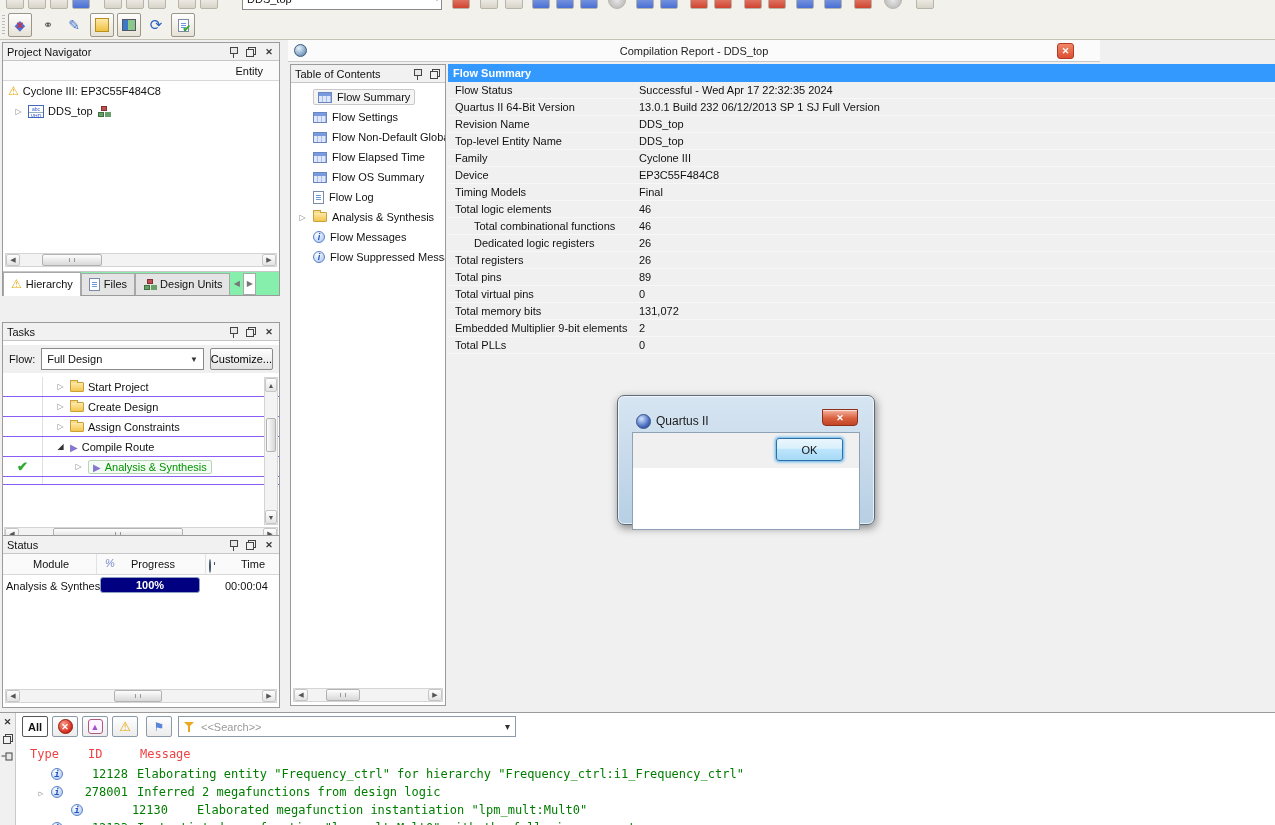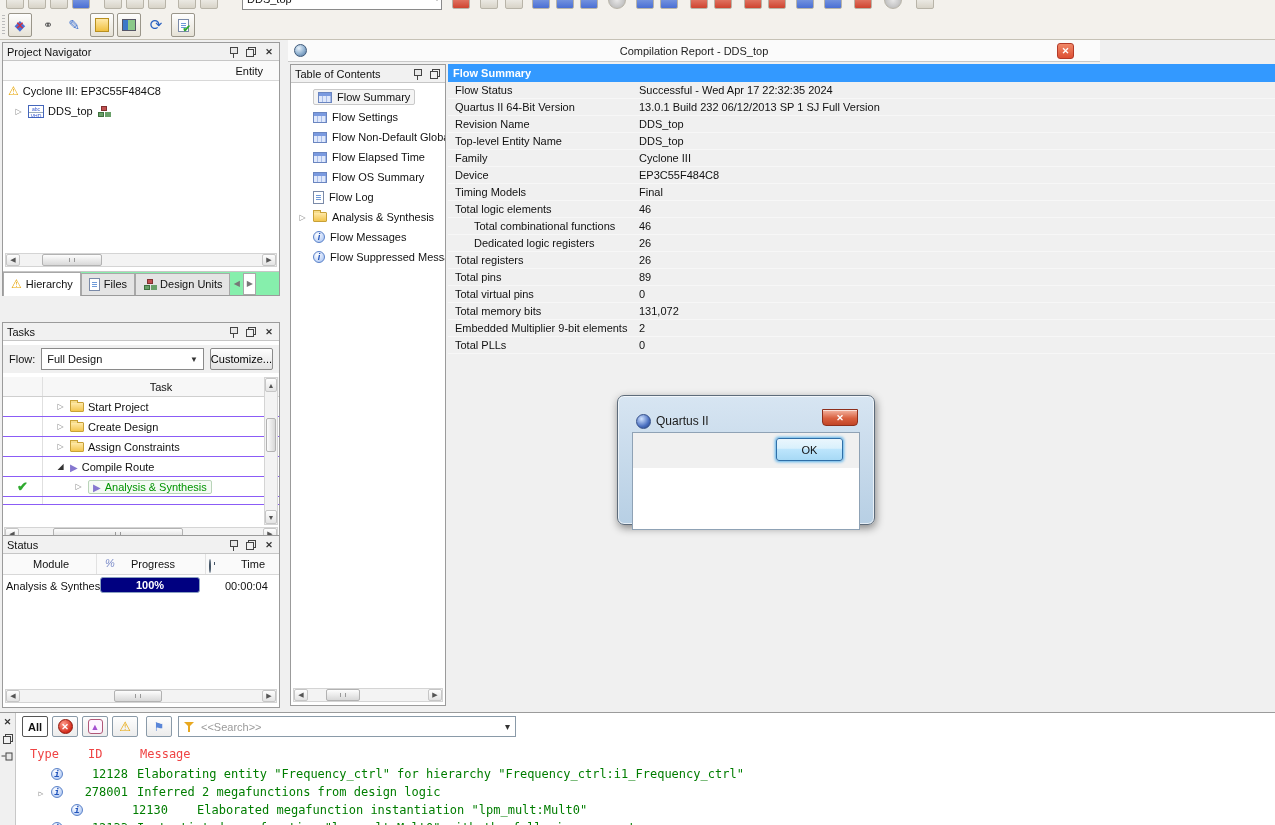--- a/index.html
+++ b/index.html
@@ -346,26 +346,20 @@
       <span>Flow:</span>
       <div style="position:relative; width:166px; height:22px; background:#fff; border:1px solid #8a8a8a; display:flex; align-items:center; padding:0 5px;">
         <span>Full Design</span>
         <span style="margin-left:auto; font-size:8px; color:#333;">▼</span>
       </div>
       <button class="btn" style="width:64px; height:22px;">
         <span>Customize...</span>
       </button>
     </div>
     <div id="task-table">
-      <div class="trow" style="background:#f7f7f7; border-bottom:1px solid #cfcfcf;">
-        <div class="statuscol"></div>
-        <div class="tcontent" style="flex:1; justify-content:center;">
-          <span>Task</span>
-        </div>
-      </div>
       <div class="trow">
         <div class="statuscol"></div>
         <div class="tcontent" style="padding-left:12px;">
           <span class="exp c"></span>
           <span class="icon-folder"></span>
           <span class="tlabel">Start Project</span>
         </div>
       </div>
       <div class="trow">
         <div class="statuscol"></div>

